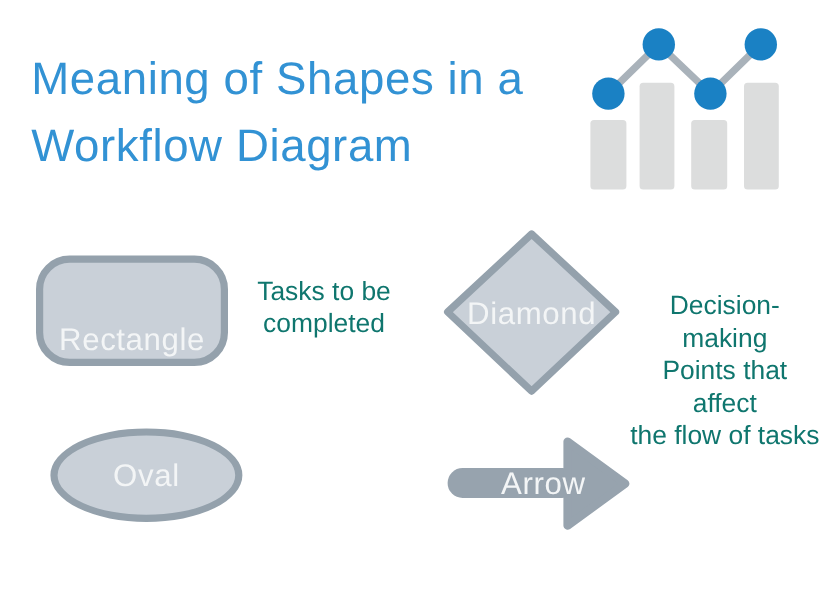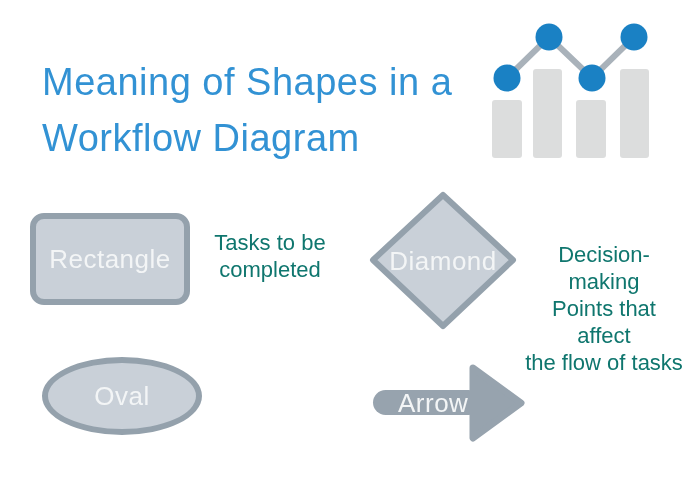--- a/index.html
+++ b/index.html
@@ -9,21 +9,21 @@
     font-family: "Liberation Sans", sans-serif;
     position: relative;
     overflow: hidden;
   }
   .canvas { position: absolute; inset: 0; }
 
   
   .title {
     position: absolute;
     left: 26px; top: 38px;
-    margin: 16px;
+    margin: 0;
     font-size: 38px;
     font-weight: 300;
     line-height: 56px;
     color: #3292d4;
     white-space: pre-line;
     letter-spacing: 0.5px;
   }
 
   
   .logo { position: absolute; left: 480px; top: 0; }
@@ -38,32 +38,32 @@
     align-items: center;
     justify-content: center;
   }
   .shape-label {
     color: #f3f5f6;
     font-size: 26px;
     font-weight: 300;
     letter-spacing: 0.5px;
   }
 
-  .rect-shape { left: 30px; top: 213px; width: 160px; height: 92px; border-radius: 14px; }
+  .rect-shape { left: 30px; top: 213px; width: 160px; height: 92px; border-radius: 28px; align-items: flex-end; }
   .oval-shape { left: 42px; top: 357px; width: 160px; height: 78px; border-radius: 50%; }
 
   .diamond-svg { position: absolute; left: 368px; top: 190px; }
   .diamond-label {
     position: absolute; left: 380px; top: 246px; width: 126px;
     text-align: center;
   }
   .arrow-svg { position: absolute; left: 371px; top: 364px; }
   .arrow-label {
     position: absolute; left: 398px; top: 388px; width: 90px;
-    text-align: left;
+    text-align: right;
   }
 
   
   .meaning {
     position: absolute;
     color: #0f766e;
     font-size: 22px;
     line-height: 27px;
     text-align: center;
     white-space: pre-line;

